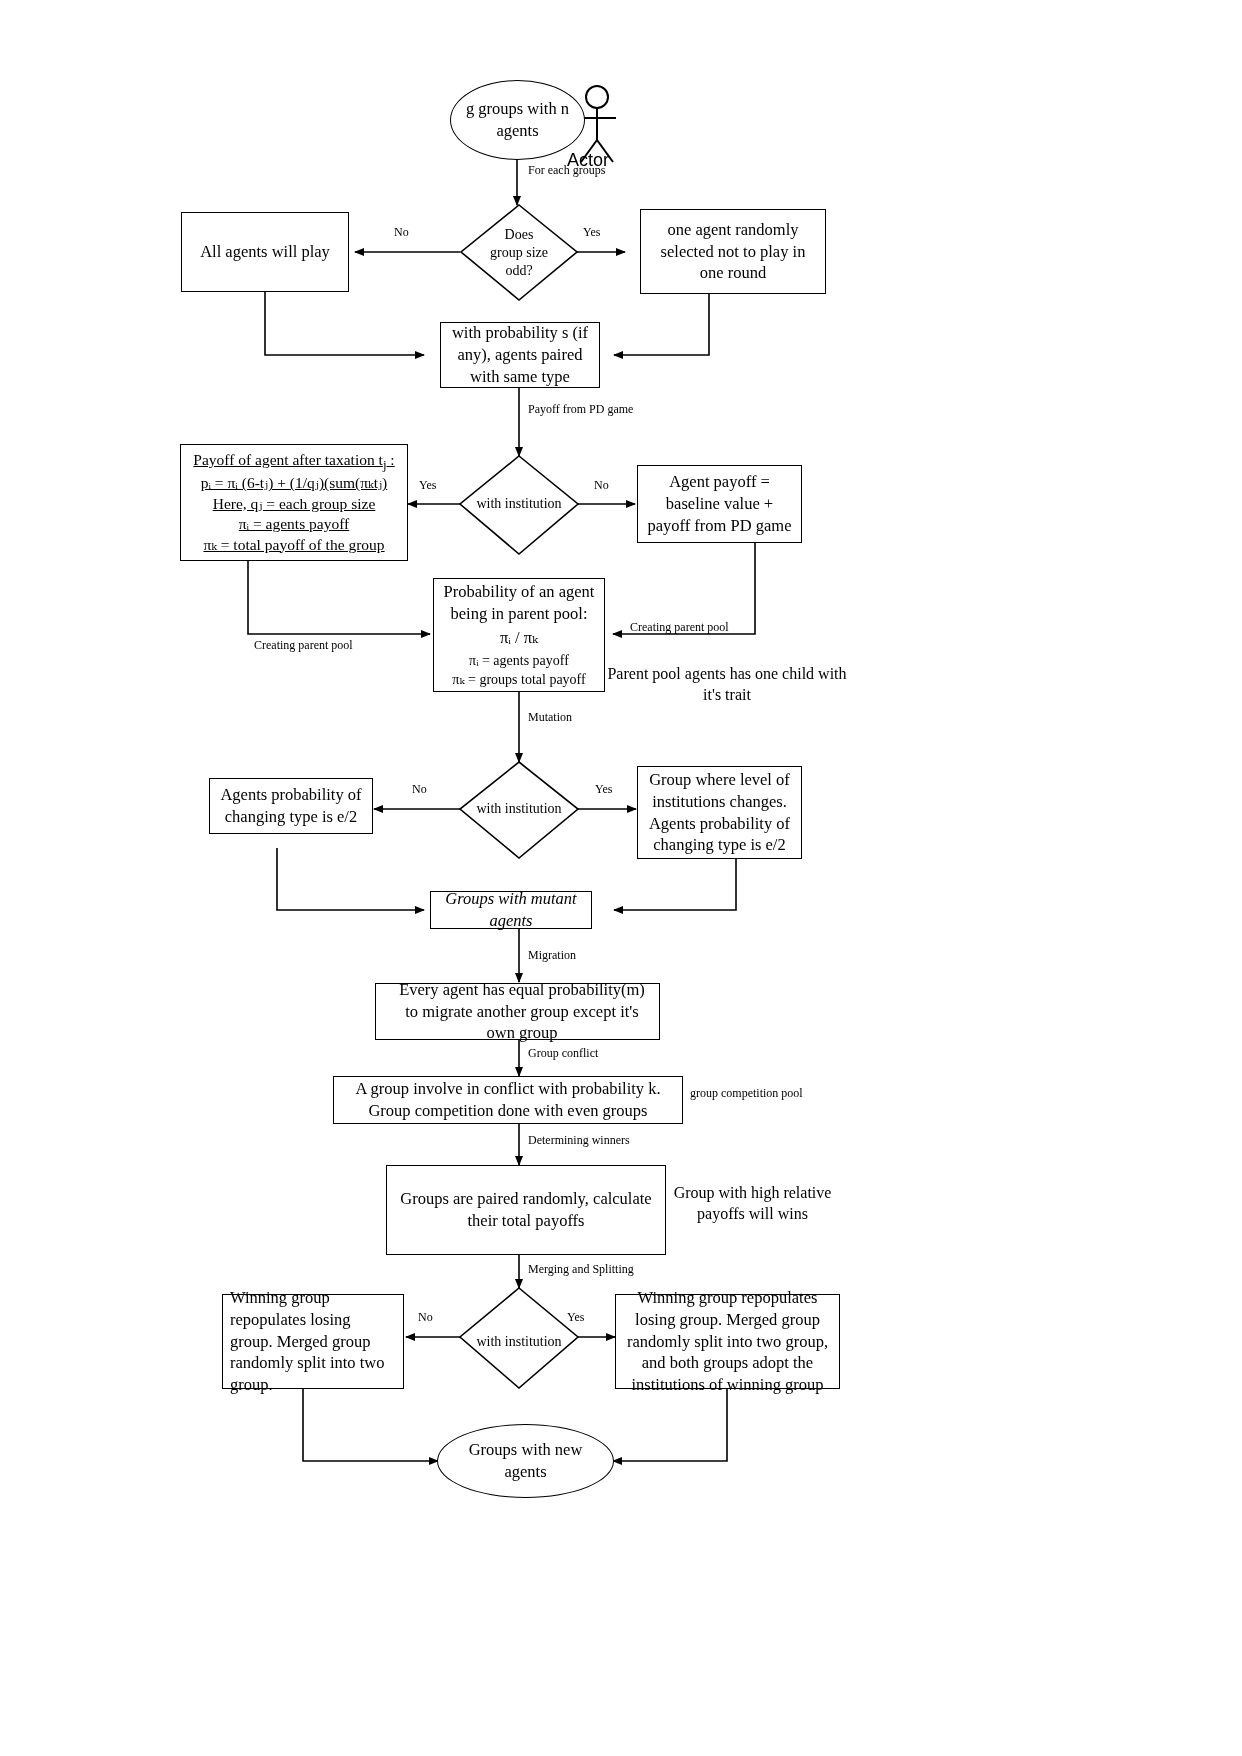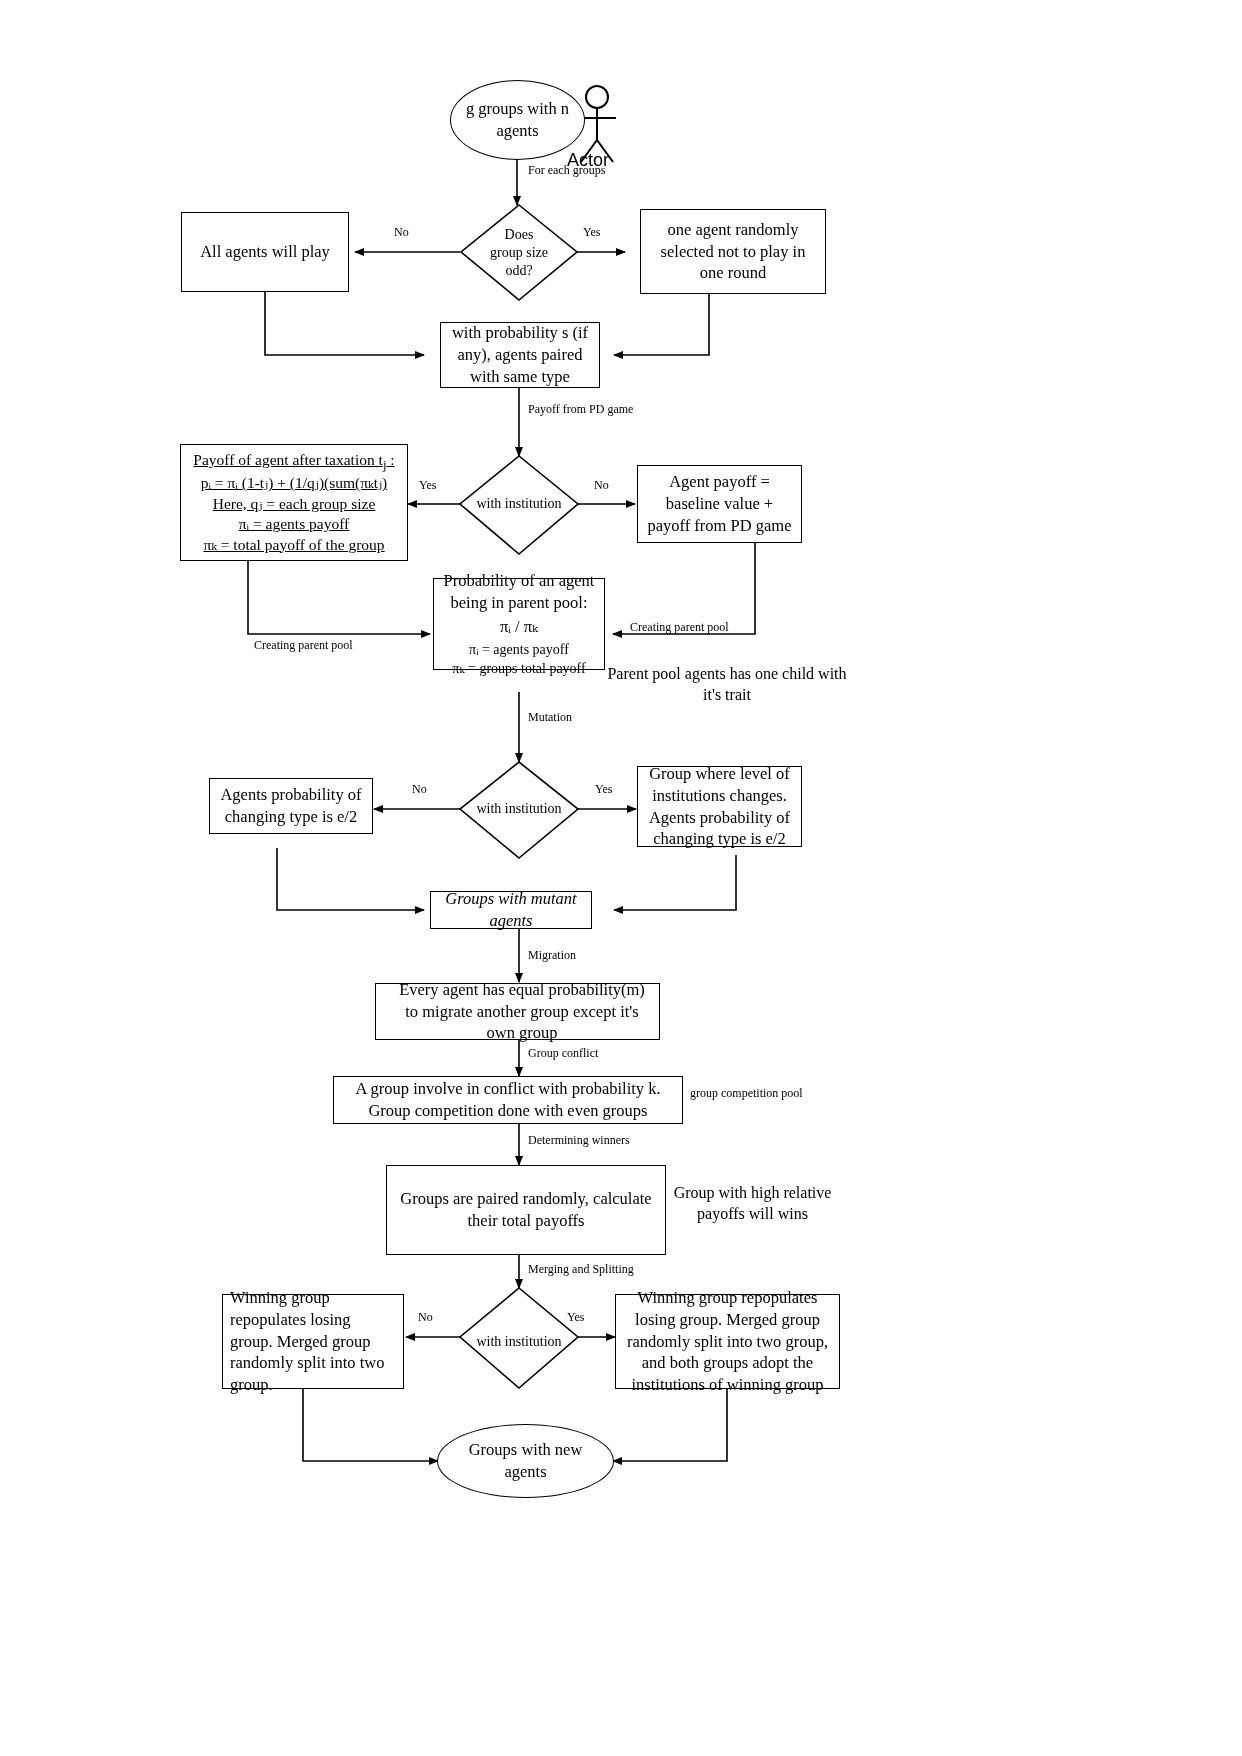--- a/index.html
+++ b/index.html
@@ -193,31 +193,31 @@
     <span>with institution</span>
   </div>
 
   <div class="edge-label" style="left:419px; top:478px;">Yes</div>
   <div class="edge-label" style="left:594px; top:478px;">No</div>
 
   <div class="node box" style="left:180px; top:444px; width:228px; height:117px; flex-direction:column; justify-content:center; font-size:15.5px;text-decoration:underline;">
     <div>
       <span>Payoff of agent after taxation t</span><sub>j</sub><span> :</span>
     </div>
-    <div class="math">pᵢ = πᵢ (1-tⱼ) + (1/qⱼ)(sum(πₖtⱼ)</div>
+    <div class="math">pᵢ = πᵢ (6-tⱼ) + (1/qⱼ)(sum(πₖtⱼ)</div>
     <div>Here, qⱼ = each group size</div>
     <div>πᵢ = agents payoff</div>
     <div>πₖ = total payoff of the  group</div>
   </div>
 
   <div class="node box" style="left:637px; top:465px; width:165px; height:78px;">
     <span>Agent payoff = baseline value + payoff from PD game</span>
   </div>
 
-  <div class="node box" style="left:433px; top:578px; width:172px; height:92px; flex-direction:column; justify-content:center;">
+  <div class="node box" style="left:433px; top:578px; width:172px; height:114px; flex-direction:column; justify-content:center;">
     <div>Probability of an agent</div>
     <div>being in parent pool:</div>
     <div class="math" style="margin:3px 0;">πᵢ / πₖ</div>
     <div class="small">πᵢ = agents payoff</div>
     <div class="small">πₖ = groups total payoff</div>
   </div>
 
   <div class="edge-label" style="left:254px; top:638px;">Creating parent pool</div>
   <div class="edge-label" style="left:630px; top:620px;">Creating parent pool</div>
   <div class="free-label" style="left:607px; top:663px; width:240px;">
@@ -230,21 +230,21 @@
     <span>with institution</span>
   </div>
 
   <div class="edge-label" style="left:412px; top:782px;">No</div>
   <div class="edge-label" style="left:595px; top:782px;">Yes</div>
 
   <div class="node box" style="left:209px; top:778px; width:164px; height:56px;">
     <span>Agents probability of changing type is e/2</span>
   </div>
 
-  <div class="node box" style="left:637px; top:766px; width:165px; height:81px;justify-content:flex-end;">
+  <div class="node box" style="left:637px; top:766px; width:165px; height:93px;justify-content:flex-end;">
     <span>Group where level of institutions changes. Agents probability of changing type is e/2</span>
   </div>
 
   <div class="node box" style="left:430px; top:891px; width:162px; height:38px;font-style:italic;">
     <span>Groups with mutant agents</span>
   </div>
 
   <div class="edge-label" style="left:528px; top:948px;">Migration</div>
 
   <div class="node box" style="left:375px; top:983px; width:285px; height:57px;padding-left:16px;">

